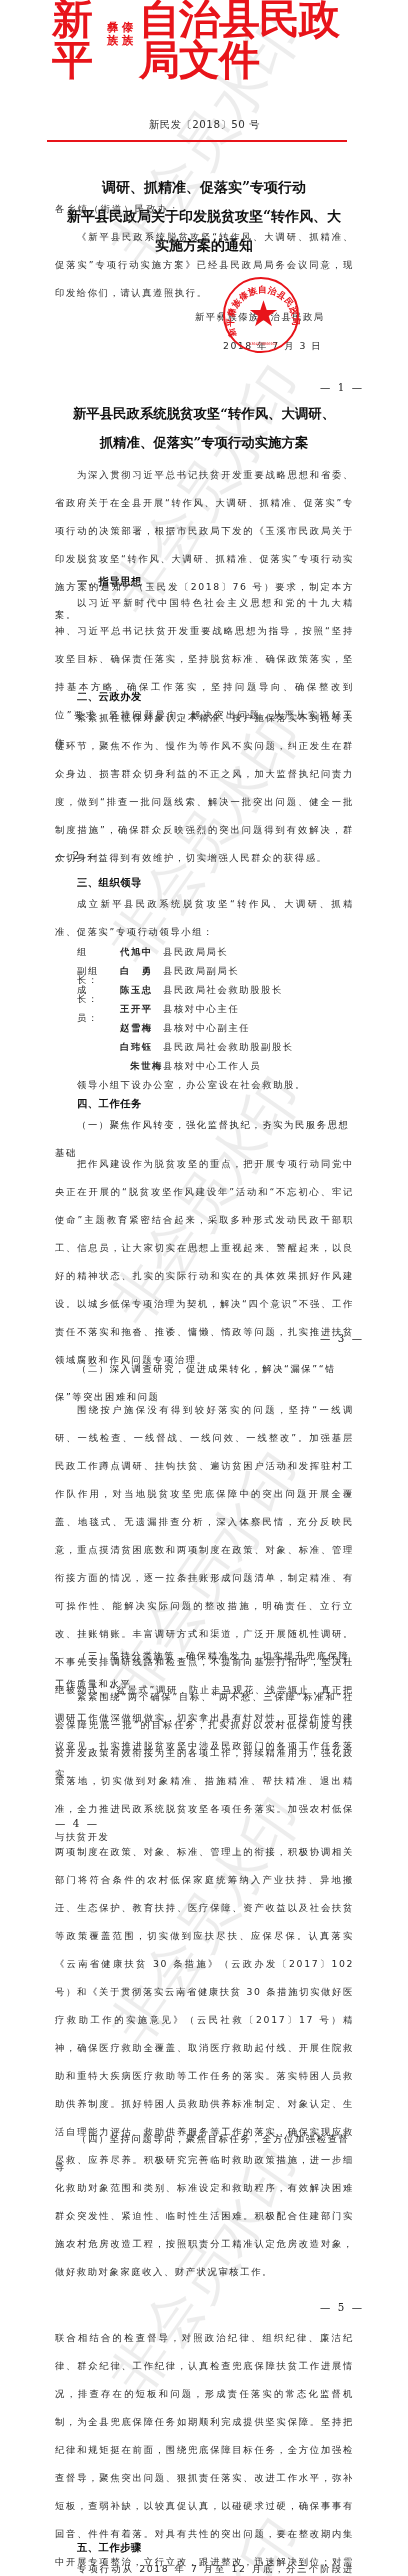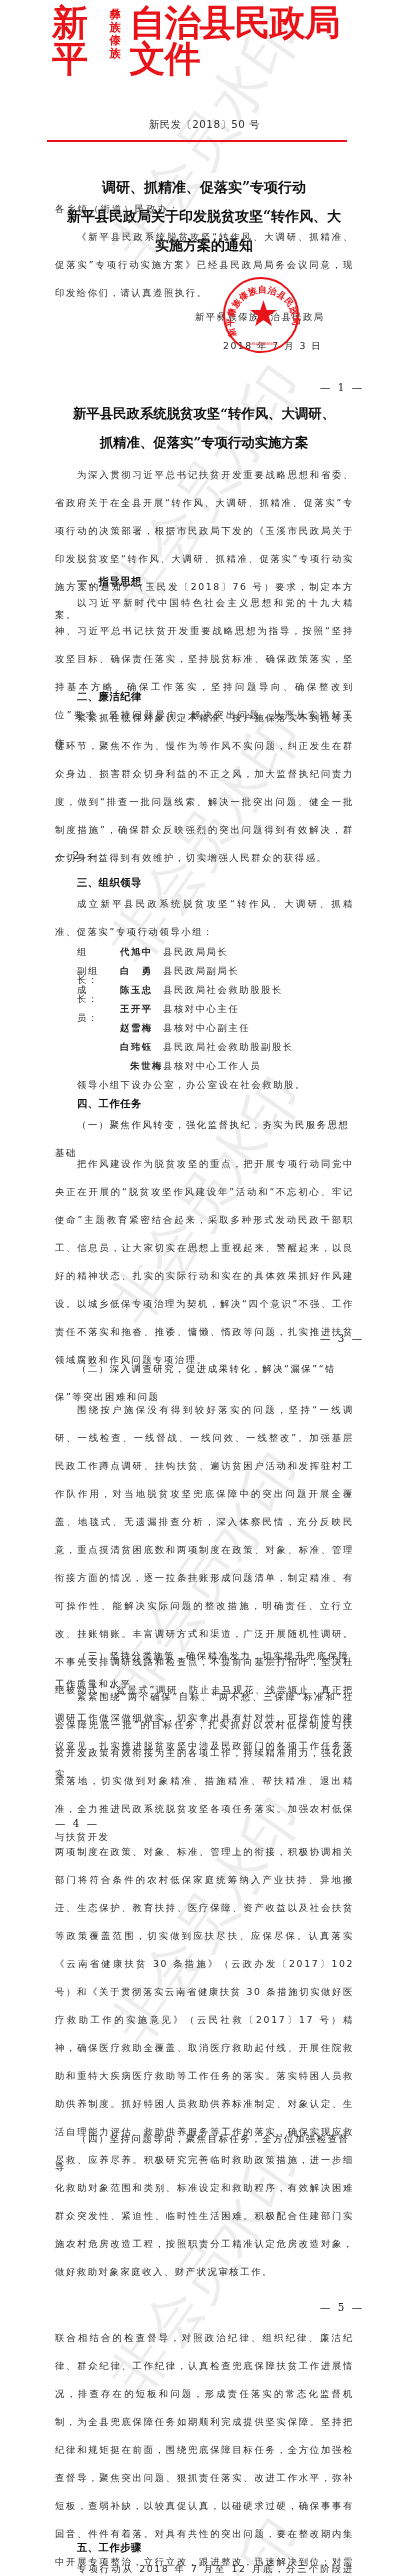--- a/index.html
+++ b/index.html
@@ -10,22 +10,22 @@
     pointer-events: none; color: rgba(0,0,0,0.07);
     font-family: "DejaVu Sans", sans-serif; font-size: 57px; font-weight: 400;
     transform: rotate(-55deg); transform-origin: center; white-space: nowrap;
     display: flex; align-items: center; justify-content: center; z-index: 0;
   }
   .red-header {
     position: absolute; left: 52px; top: 11.3px; width: 299px; height: 46px;
     color: #e8141a; font-family: "DejaVu Serif", serif; font-weight: 700;
     display: flex; align-items: center;
   }
-  .red-header .big { font-size: 36px; letter-spacing: -1px; line-height: 1; margin-top: 12px; }
-  .red-header .stack { display: flex; flex-direction: column; font-size: 11.3px; line-height: 1.15; margin: 0 2.1px; font-weight: 700; }
+  .red-header .big { font-size: 41px; letter-spacing: -1px; line-height: 1; margin-top: 12px; }
+  .red-header .stack { display: flex; flex-direction: row; font-size: 11.3px; line-height: 1.15; margin: 0 2.1px; font-weight: 700; }
   .docno { position: absolute; left: 0; width: 409px; top: 118px; text-align: center; font-size: 10.3px; color: #333; letter-spacing: 0.5px; }
   .redrule { position: absolute; left: 47px; width: 300px; top: 140px; height: 1.5px; background: #e8141a; }
   .title {
     position: absolute; left: 47px; width: 314px; text-align: center;
     font-family: "DejaVu Serif", serif; font-weight: 700; color: #111;
     font-size: 14px; line-height: 29px; letter-spacing: 0px;
   }
   .p {
     position: absolute; left: 55px; width: 299px; font-size: 9.3px;
     line-height: 28px; letter-spacing: 1.6px; color: #2a2a2a; text-align: justify;
@@ -109,21 +109,21 @@
   <div class="title" style="top:399px; font-size:13.4px;">
     <div>新平县民政系统脱贫攻坚“转作风、大调研、</div>
     <div>抓精准、促落实”专项行动实施方案</div>
   </div>
 
   <div class="p indent" style="top:461px;">为深入贯彻习近平总书记扶贫开发重要战略思想和省委、省政府关于在全县开展“转作风、大调研、抓精准、促落实”专项行动的决策部署，根据市民政局下发的《玉溪市民政局关于印发脱贫攻坚“转作风、大调研、抓精准、促落实”专项行动实施方案的通知》（玉民发〔2018〕76 号）要求，制定本方案。</div>
 
   <div class="h1" style="top:571px;">一、指导思想</div>
   <div class="p indent" style="top:589px;">以习近平新时代中国特色社会主义思想和党的十九大精神、习近平总书记扶贫开发重要战略思想为指导，按照“坚持攻坚目标、确保责任落实，坚持脱贫标准、确保政策落实，坚持基本方略、确保工作落实，坚持问题导向、确保整改到位”要求，坚持问题导向，解决突出问题，从严从实抓好工作。</div>
 
-  <div class="h1" style="top:686px;">二、廉洁纪律</div>
+  <div class="h1" style="top:686px;">二、云政办发</div>
   <div class="p indent" style="top:704px;">紧紧抓住低保对象认定不精准、按户施保落实不到位等关键环节，聚焦不作为、慢作为等作风不实问题，纠正发生在群众身边、损害群众切身利益的不正之风，加大监督执纪问责力度，做到“排查一批问题线索、解决一批突出问题、健全一批制度措施”，确保群众反映强烈的突出问题得到有效解决，群众切身利益得到有效维护，切实增强人民群众的获得感。</div>
 
   <div class="pagenum left" style="top:849px;">— 2 —</div>
 
   <div class="h1" style="top:872px;">三、组织领导</div>
   <div class="p indent" style="top:890px;">成立新平县民政系统脱贫攻坚“转作风、大调研、抓精准、促落实”专项行动领导小组：</div>
 
   <div>
     <div class="member-row" style="top:938px;">
       <span class="role">组　长：</span>

